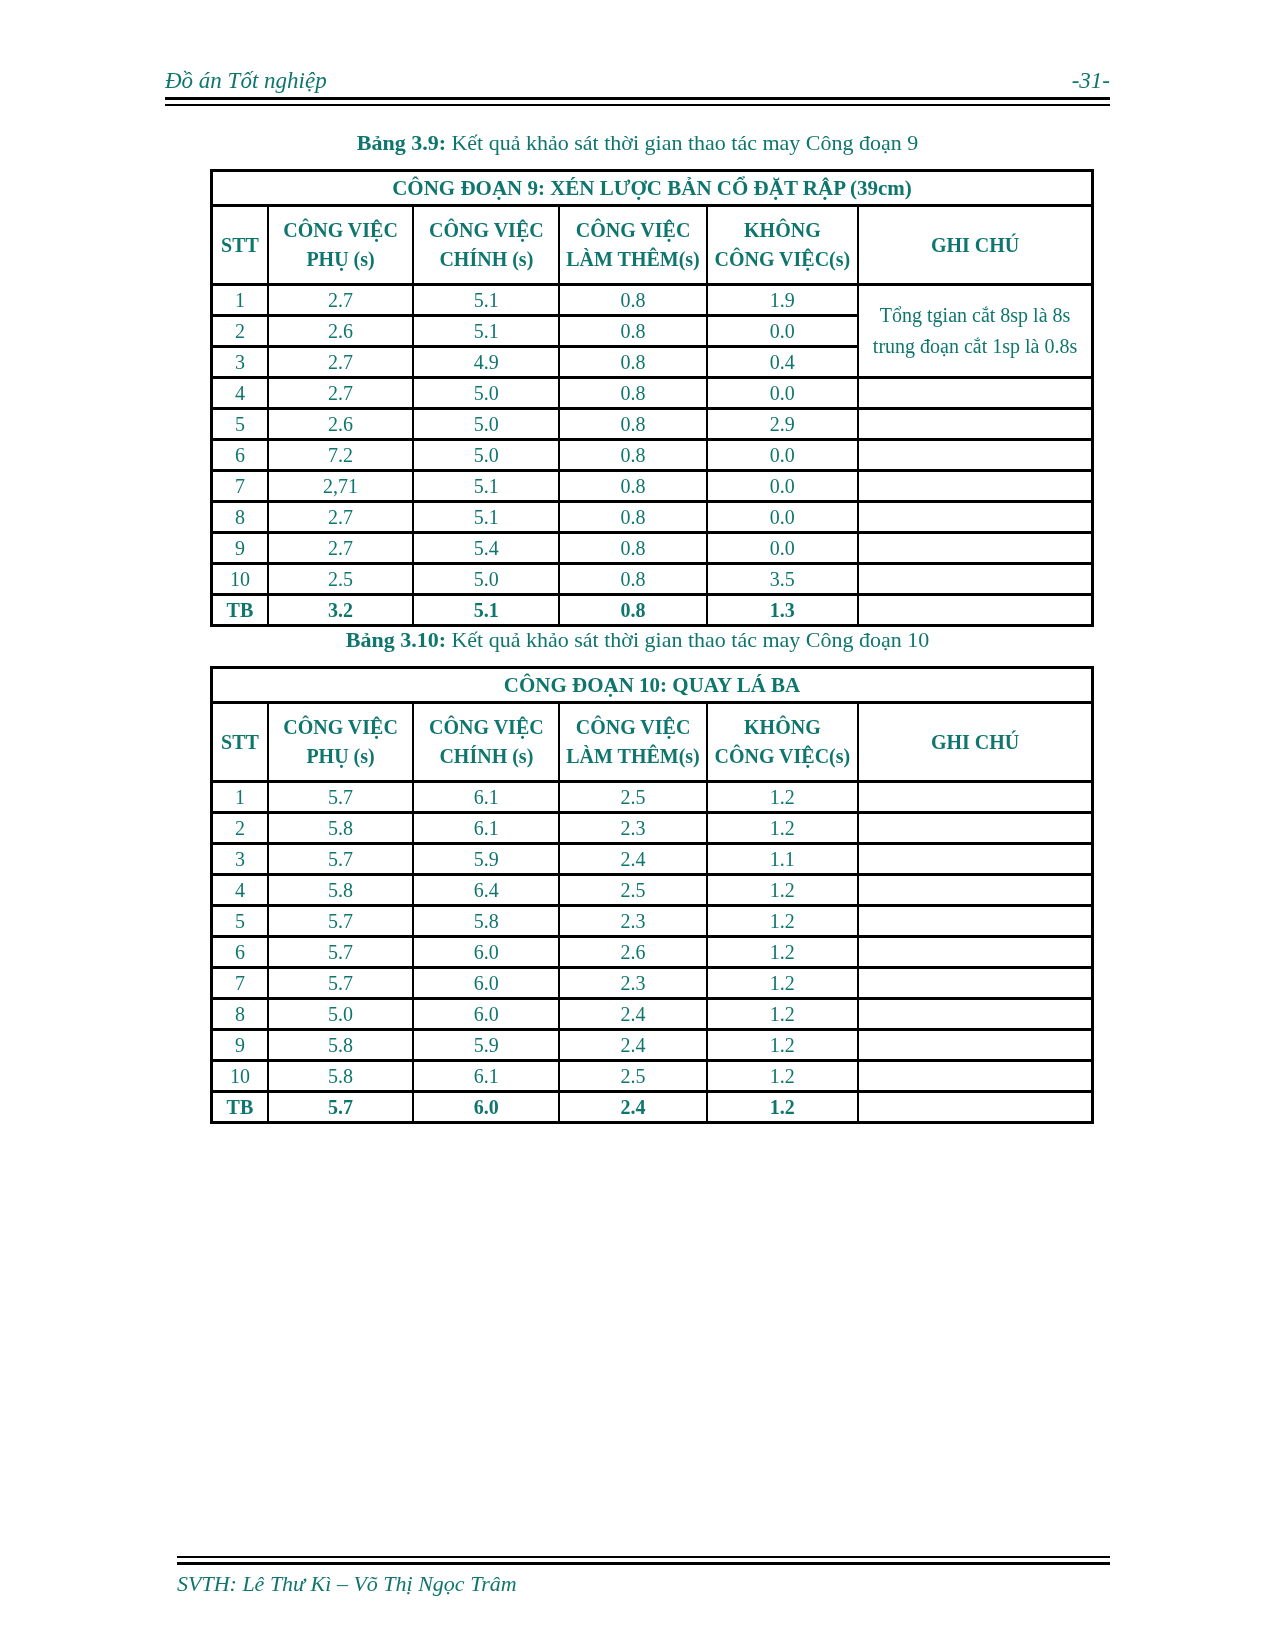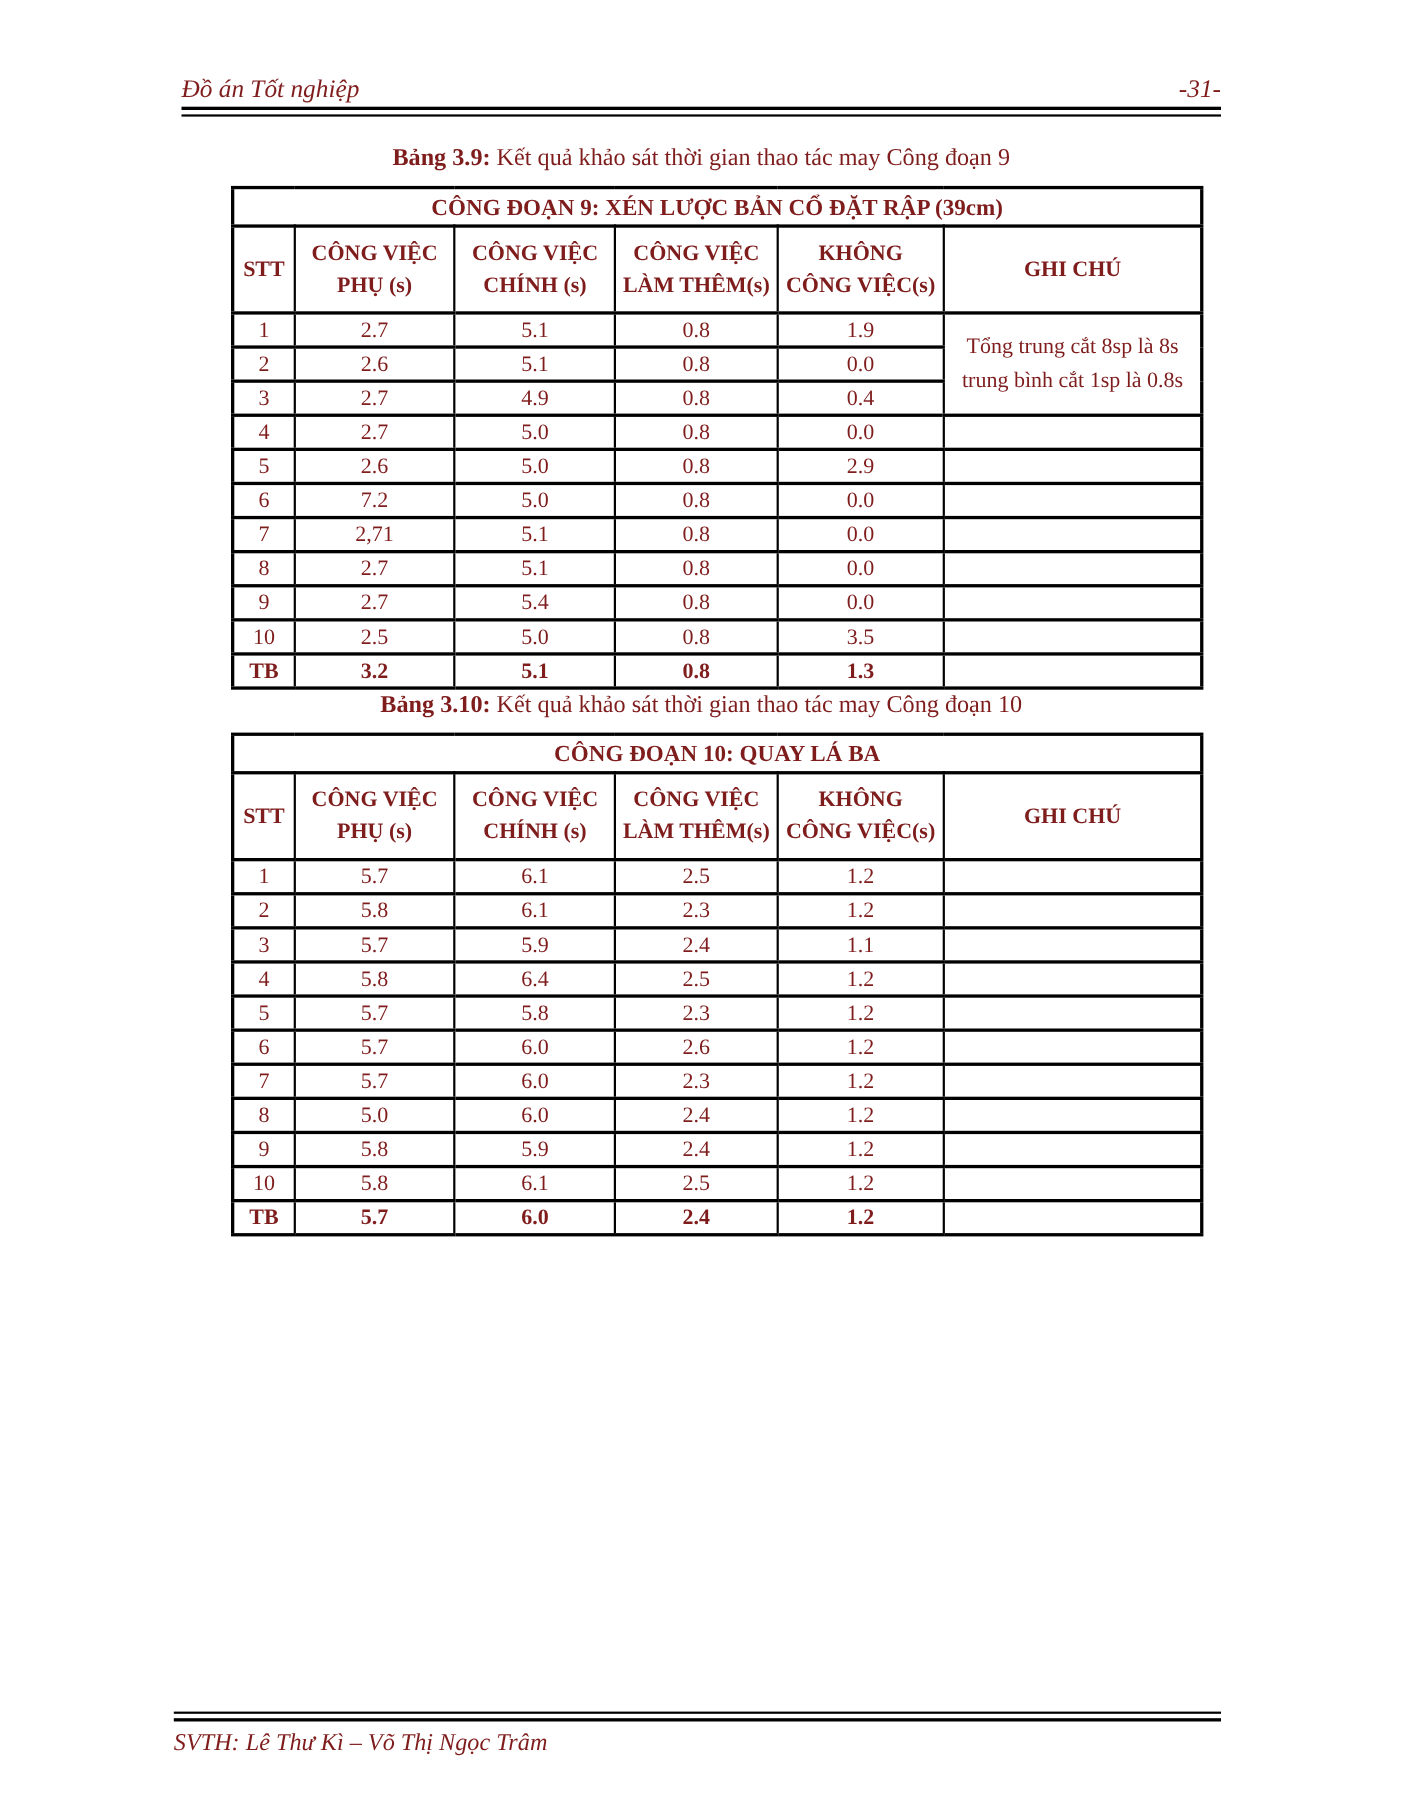--- a/index.html
+++ b/index.html
@@ -1,21 +1,21 @@
 <!DOCTYPE html>
 <html lang="vi"><head>
 <meta charset="utf-8">
 <style>
   html,body{margin:0;padding:0;background:#ffffff;}
   .page{
     position:relative;
     width:1275px;height:1650px;
     margin:0 auto;
     background:#ffffff;
-    color:#7f1d1d;
+    color:#0f766e;
     font-family:"Liberation Serif", serif;
     overflow:hidden;
     border-radius:32px;
   }
   .content{padding:0 165px;}
 
   
   .running-header{
     display:flex;justify-content:space-between;align-items:flex-end;
     padding-top:68px;
@@ -71,21 +71,21 @@
     font-size:20px;height:28px;line-height:1;
   }
   .data-table td.note{
     font-size:20px;line-height:1.55;height:auto;
   }
   .data-table tr.total td{font-weight:bold;}
 
   
   .footer-area{
     position:absolute;
-    left:158px;right:165px;top:1553px;
+    left:177px;right:165px;top:1553px;
   }
   .footer-rule{
     border-top:2px solid #000;
     border-bottom:3px solid #000;
     height:4px;
   }
   .running-footer{
     display:flex;justify-content:space-between;align-items:flex-start;
     font-style:italic;font-size:22px;
     padding-top:6px;
@@ -132,21 +132,21 @@
               <th class="col-head">GHI CHÚ</th>
             </tr>
           </thead>
           <tbody>
             <tr>
               <td>1</td>
               <td>2.7</td>
               <td>5.1</td>
               <td>0.8</td>
               <td>1.9</td>
-              <td rowspan="3" class="note">Tổng trung cắt 8sp là 8s trung bình cắt 1sp là 0.8s</td>
+              <td rowspan="3" class="note">Tổng tgian cắt 8sp là 8s trung đoạn cắt 1sp là 0.8s</td>
             </tr>
             <tr>
               <td>2</td>
               <td>2.6</td>
               <td>5.1</td>
               <td>0.8</td>
               <td>0.0</td>
             </tr>
             <tr>
               <td>3</td>

